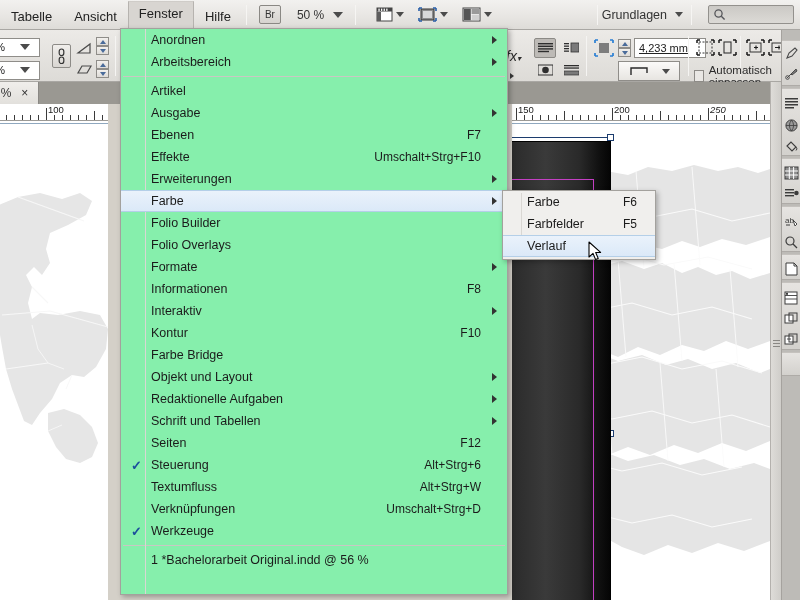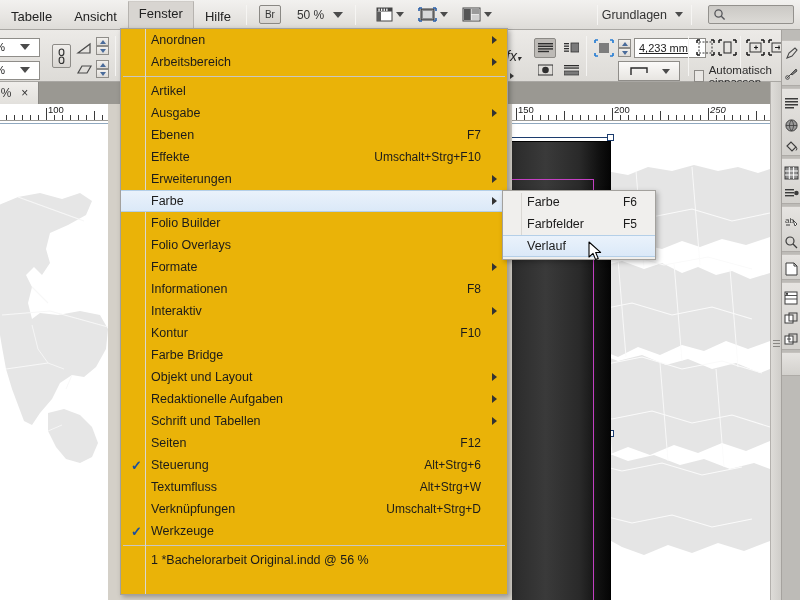--- a/index.html
+++ b/index.html
@@ -179,21 +179,21 @@
   }
   .dockgrp { position: absolute; left: 0; width: 19px;
     background: linear-gradient(to bottom,#e6e4e1,#d3d1cd);
     border-top: 1px solid #c5c2be; border-bottom: 1px solid #aeaba7; }
   .dockicon { position: absolute; left: 1px; width: 17px; height: 17px;
     display:flex; align-items:center; justify-content:center; }
 
   
   .dropdown {
     position: absolute; left: 120px; top: 28px; width: 388px; height: 567px;
-    background: #eab308;
+    background: #86efac;
     border: 1px solid #a3a19d;
     box-shadow: 2px 2px 5px rgba(0,0,0,0.28);
     z-index: 40;
   }
   .mrow {
     position: relative; height: 22px; display: flex; align-items: center;
     padding-left: 30px; font-size: 12.5px; color: #1b1b1b; white-space: nowrap;
   }
   .mrow.hl { background: linear-gradient(to bottom,#eaf2fb,#dbe9f8);
              border-top: 1px solid #b4cfe8; border-bottom: 1px solid #b4cfe8; }

